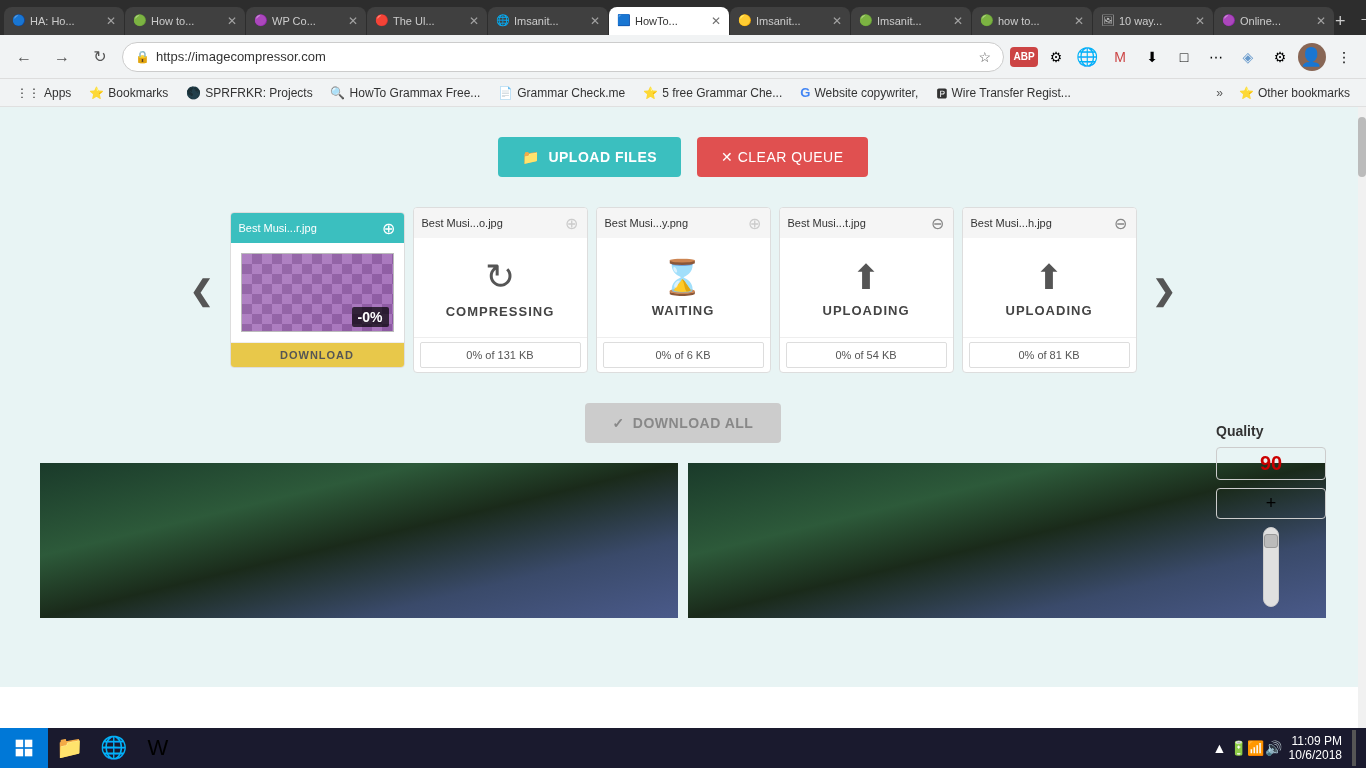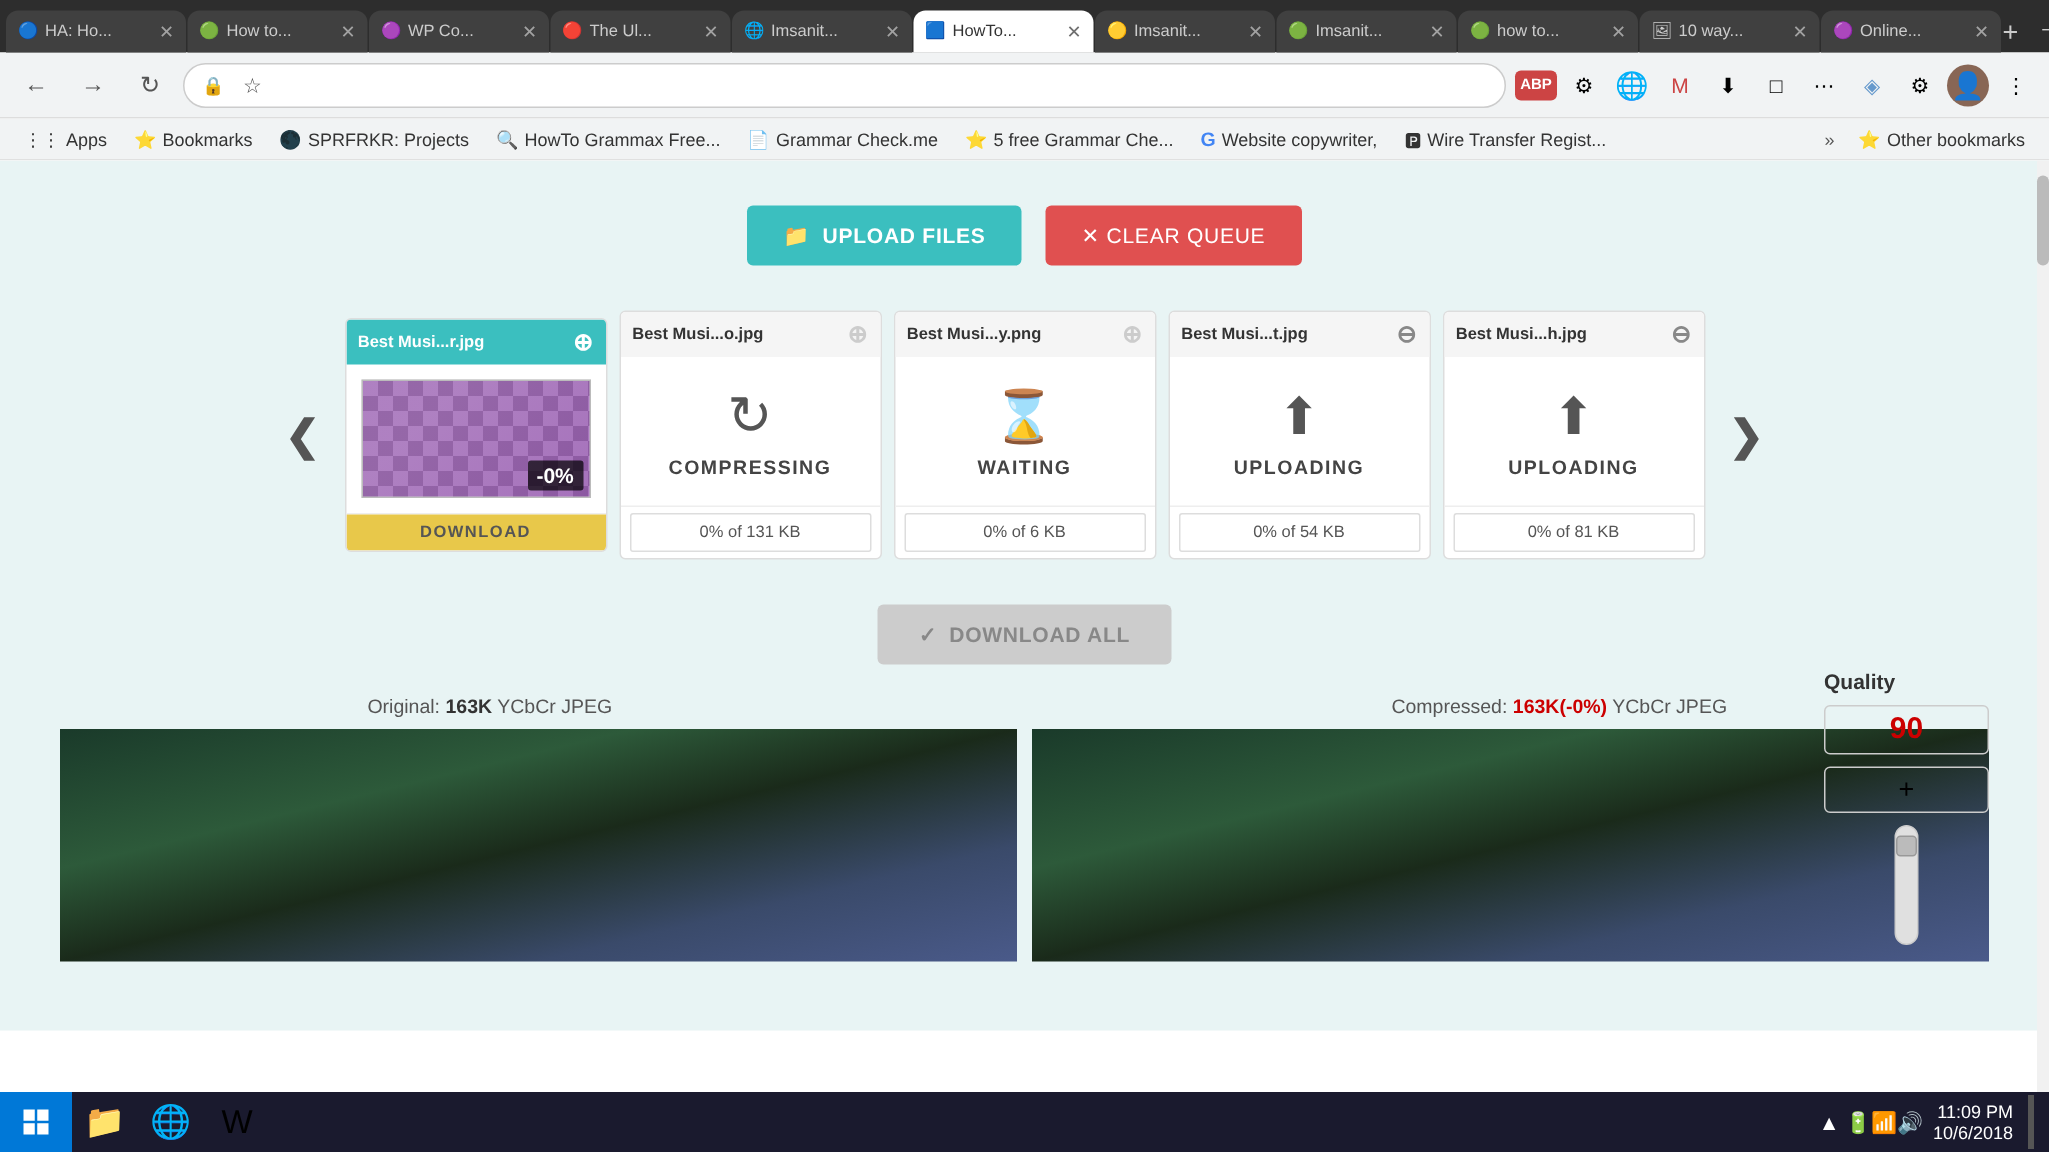--- a/index.html
+++ b/index.html
@@ -138,21 +138,21 @@
       font-size: 28px; color: #555; cursor: pointer; padding: 0 8px; user-select: none;
       font-weight: bold;
     }
 
     
     .file-card {
       width: 175px; background: white; border: 1px solid #ddd; border-radius: 4px; overflow: hidden;
     }
     .file-card-header {
       height: 30px; display: flex; align-items: center; padding: 0 8px; gap: 6px;
-      font-size: 11px; font-weight: bold; color: #333;
+      font-size: 11px; font-weight: normal; color: #333;
     }
     .file-card-header.active-card { background: #3bbfbf; color: white; }
     .file-card-header.normal-card { background: #f5f5f5; }
     .card-title { flex: 1; font-size: 11px; overflow: hidden; text-overflow: ellipsis; white-space: nowrap; }
     .card-plus { font-size: 16px; color: #ccc; cursor: pointer; }
     .card-active-plus { font-size: 16px; color: white; cursor: pointer; }
     .card-minus { font-size: 16px; color: #888; cursor: pointer; }
     .card-body {
       height: 100px; display: flex; flex-direction: column; align-items: center; justify-content: center;
       padding: 10px; border-bottom: 1px solid #eee;
@@ -305,20 +305,21 @@
 
     </div>
   </div>
 
   <div class="nav-bar">
     <button class="nav-btn">←</button>
     <button class="nav-btn">→</button>
     <button class="nav-btn">↻</button>
     <div class="address-bar">
       <span class="address-lock">🔒</span>
+      <span class="address-url">https://imagecompressor.com</span>
       <span class="address-star">☆</span>
     </div>
     <div class="nav-extensions">
       <div class="ext-btn" style="background:#c44;color:white;border-radius:4px;font-size:10px;font-weight:bold;width:28px;height:20px;">ABP</div>
       <div class="ext-btn">⚙</div>
       <div class="ext-btn" style="font-size:18px;color:#4444cc;">🌐</div>
       <div class="ext-btn" style="color:#c44;">M</div>
       <div class="ext-btn">⬇</div>
       <div class="ext-btn">□</div>
       <div class="ext-btn">⋯</div>
@@ -450,33 +451,20 @@
 
         <span class="nav-arrow">❯</span>
       </div>
 
       <button class="btn-download-all">
         <span>✓</span>
         <span>DOWNLOAD ALL</span>
       </button>
 
       <div class="comparison-section">
-        <div class="comparison-labels">
-          <div class="comp-label">
-            <span>Original:</span>
-            <strong>163K</strong>
-            <span>YCbCr JPEG</span>
-          </div>
-          <div style="width:100px;"></div>
-          <div class="comp-label">
-            <span>Compressed:</span>
-            <strong style="color:#cc0000;">163K(-0%)</strong>
-            <span>YCbCr JPEG</span>
-          </div>
-        </div>
         <div style="display:flex;gap:10px;position:relative;">
           <div class="comp-image" style="flex:1;height:155px;background: linear-gradient(to bottom right, #1a3a2a 0%, #2d5a3a 30%, #1a2a1a 50%, #3a4a6a 75%, #4a5a8a 100%);"></div>
           <div class="comp-image" style="flex:1;height:155px;background: linear-gradient(to bottom right, #1a3a2a 0%, #2d5a3a 30%, #1a2a1a 50%, #3a4a6a 75%, #4a5a8a 100%);"></div>
 
           <div style="position:absolute;right:0;top:-40px;width:110px;">
             <div class="quality-label">Quality</div>
             <div class="quality-value">90</div>
             <div class="quality-plus">+</div>
             <div class="quality-slider-container">
               <div class="quality-slider">

